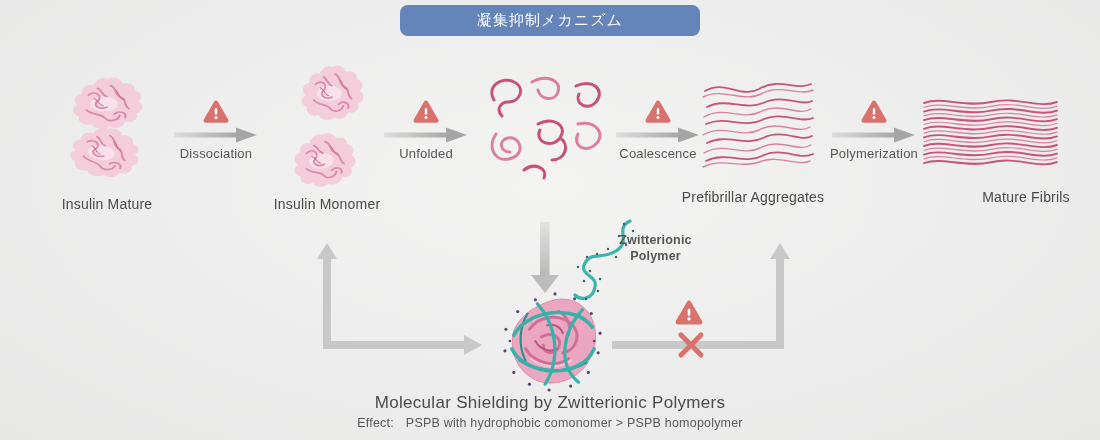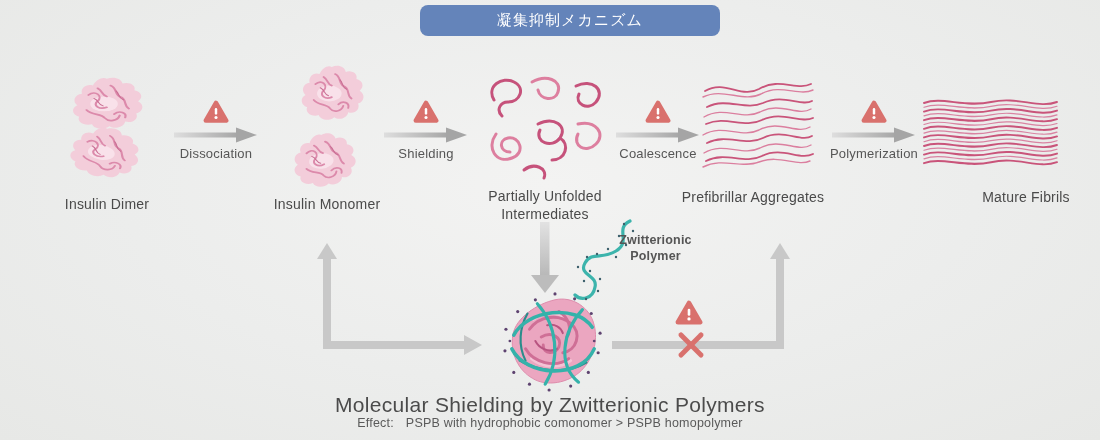--- a/index.html
+++ b/index.html
@@ -8,21 +8,21 @@
     background:#e9e9e8;
   }
   #canvas{
     position:relative;
     width:1100px;height:440px;
     overflow:hidden;
     background:radial-gradient(ellipse at 50% 42%, #f3f3f2 0%, #ecedec 55%, #e7e8e6 100%);
   }
   .abs{position:absolute;}
   .badge{
-    left:420px;top:5px;width:300px;height:31px;
+    left:400px;top:5px;width:300px;height:31px;
     border-radius:8px;
     color:#ffffff;font-size:15px;letter-spacing:1px;
     display:flex;align-items:center;justify-content:center;
   }
   .stage-label{
     font-size:14px;color:#4a4a4a;text-align:center;line-height:1.28;
     letter-spacing:.2px;
   }
   .transition{
     display:flex;flex-direction:column;align-items:center;
@@ -30,21 +30,21 @@
     text-align:right;
   }
   .transition .warn{width:26px;height:24px;margin-bottom:2px;}
   .transition .parrow{width:84px;height:18px;}
   .tlabel{font-size:13px;color:#565656;margin-top:2px;letter-spacing:.2px;}
   .polymer-label{
     font-size:12.5px;color:#555555;text-align:center;line-height:1.3;letter-spacing:.2px;font-weight:bold;
   }
   .shield-title{
     left:0;top:393px;width:1100px;text-align:center;
-    font-size:21px;color:#4b4b4b;letter-spacing:.3px;
+    font-size:17px;color:#4b4b4b;letter-spacing:.3px;
   }
   .effect-line{
     left:0;top:416px;width:1100px;text-align:center;
     font-size:12.5px;color:#5a5a5a;letter-spacing:.2px;
   }
   .effect-line .eff-label{margin-right:12px;}
   svg{display:block;}
   .defs-holder{position:absolute;width:0;height:0;overflow:hidden;}
 </style>
 </head>
@@ -135,23 +135,22 @@
       <use href="#fib" transform="translate(1,42.4)" stroke="#c9547a" stroke-width="1.9"></use>
       <use href="#fib" transform="translate(1,46.7)" stroke="#d983a2" stroke-width="1.2"></use>
       <use href="#fib" transform="translate(1,51)" stroke="#c9547a" stroke-width="1.9"></use>
       <use href="#fib" transform="translate(1,55.3)" stroke="#d983a2" stroke-width="1.2"></use>
       <use href="#fib" transform="translate(1,59.6)" stroke="#c9547a" stroke-width="1.9"></use>
       <use href="#fib" transform="translate(1,63.9)" stroke="#d983a2" stroke-width="1.2"></use>
       <use href="#fib" transform="translate(1,68.2)" stroke="#c9547a" stroke-width="1.9"></use>
     </g>
   </svg>
 
-  <div class="abs stage-label" style="left:17px;top:196px;width:180px">Insulin Dimer</div>
+  <div class="abs stage-label" style="left:17px;top:196px;width:180px">Insulin Mature</div>
   <div class="abs stage-label" style="left:237px;top:196px;width:180px">Insulin Monomer</div>
-  <div class="abs stage-label" style="left:460px;top:188px;width:170px">Partially Unfolded Intermediates</div>
   <div class="abs stage-label" style="left:663px;top:189px;width:180px">Prefibrillar Aggregates</div>
   <div class="abs stage-label" style="left:936px;top:189px;width:180px">Mature Fibrils</div>
 
   <div class="abs transition" style="left:161px;top:100px">
     <svg class="warn" viewBox="0 0 32 29">
       <path d="M16 3.2 L28.6 25 H3.4 Z" stroke-width="5.5" stroke-linejoin="round" stroke="#d9716d" style="fill: rgb(217, 113, 109);"></path>
       <rect x="14.5" y="9.5" width="3" height="8.2" rx="1.5" fill="#fff"></rect>
       <circle cx="16" cy="21.3" r="1.9" fill="#fff"></circle>
     </svg>
     <svg class="parrow" viewBox="0 0 84 18">
@@ -164,21 +163,21 @@
   <div class="abs transition" style="left:371px;top:100px">
     <svg class="warn" viewBox="0 0 32 29">
       <path d="M16 3.2 L28.6 25 H3.4 Z" stroke-width="5.5" stroke-linejoin="round" stroke="#d9716d" style="fill: rgb(217, 113, 109);"></path>
       <rect x="14.5" y="9.5" width="3" height="8.2" rx="1.5" fill="#fff"></rect>
       <circle cx="16" cy="21.3" r="1.9" fill="#fff"></circle>
     </svg>
     <svg class="parrow" viewBox="0 0 84 18">
       <rect x="0" y="6.5" width="65" height="5" fill="url(#gradArrow)"></rect>
       <polygon points="62,1.5 83,9 62,16.5" fill="#a5a5a5"></polygon>
     </svg>
-    <div class="tlabel">Shielding</div>
+    <div class="tlabel">Unfolded</div>
   </div>
 
   <div class="abs transition" style="left:603px;top:100px">
     <svg class="warn" viewBox="0 0 32 29">
       <path d="M16 3.2 L28.6 25 H3.4 Z" stroke-width="5.5" stroke-linejoin="round" stroke="#d9716d" style="fill: rgb(217, 113, 109);"></path>
       <rect x="14.5" y="9.5" width="3" height="8.2" rx="1.5" fill="#fff"></rect>
       <circle cx="16" cy="21.3" r="1.9" fill="#fff"></circle>
     </svg>
     <svg class="parrow" viewBox="0 0 84 18">
       <rect x="0" y="6.5" width="65" height="5" fill="url(#gradArrow)"></rect>

